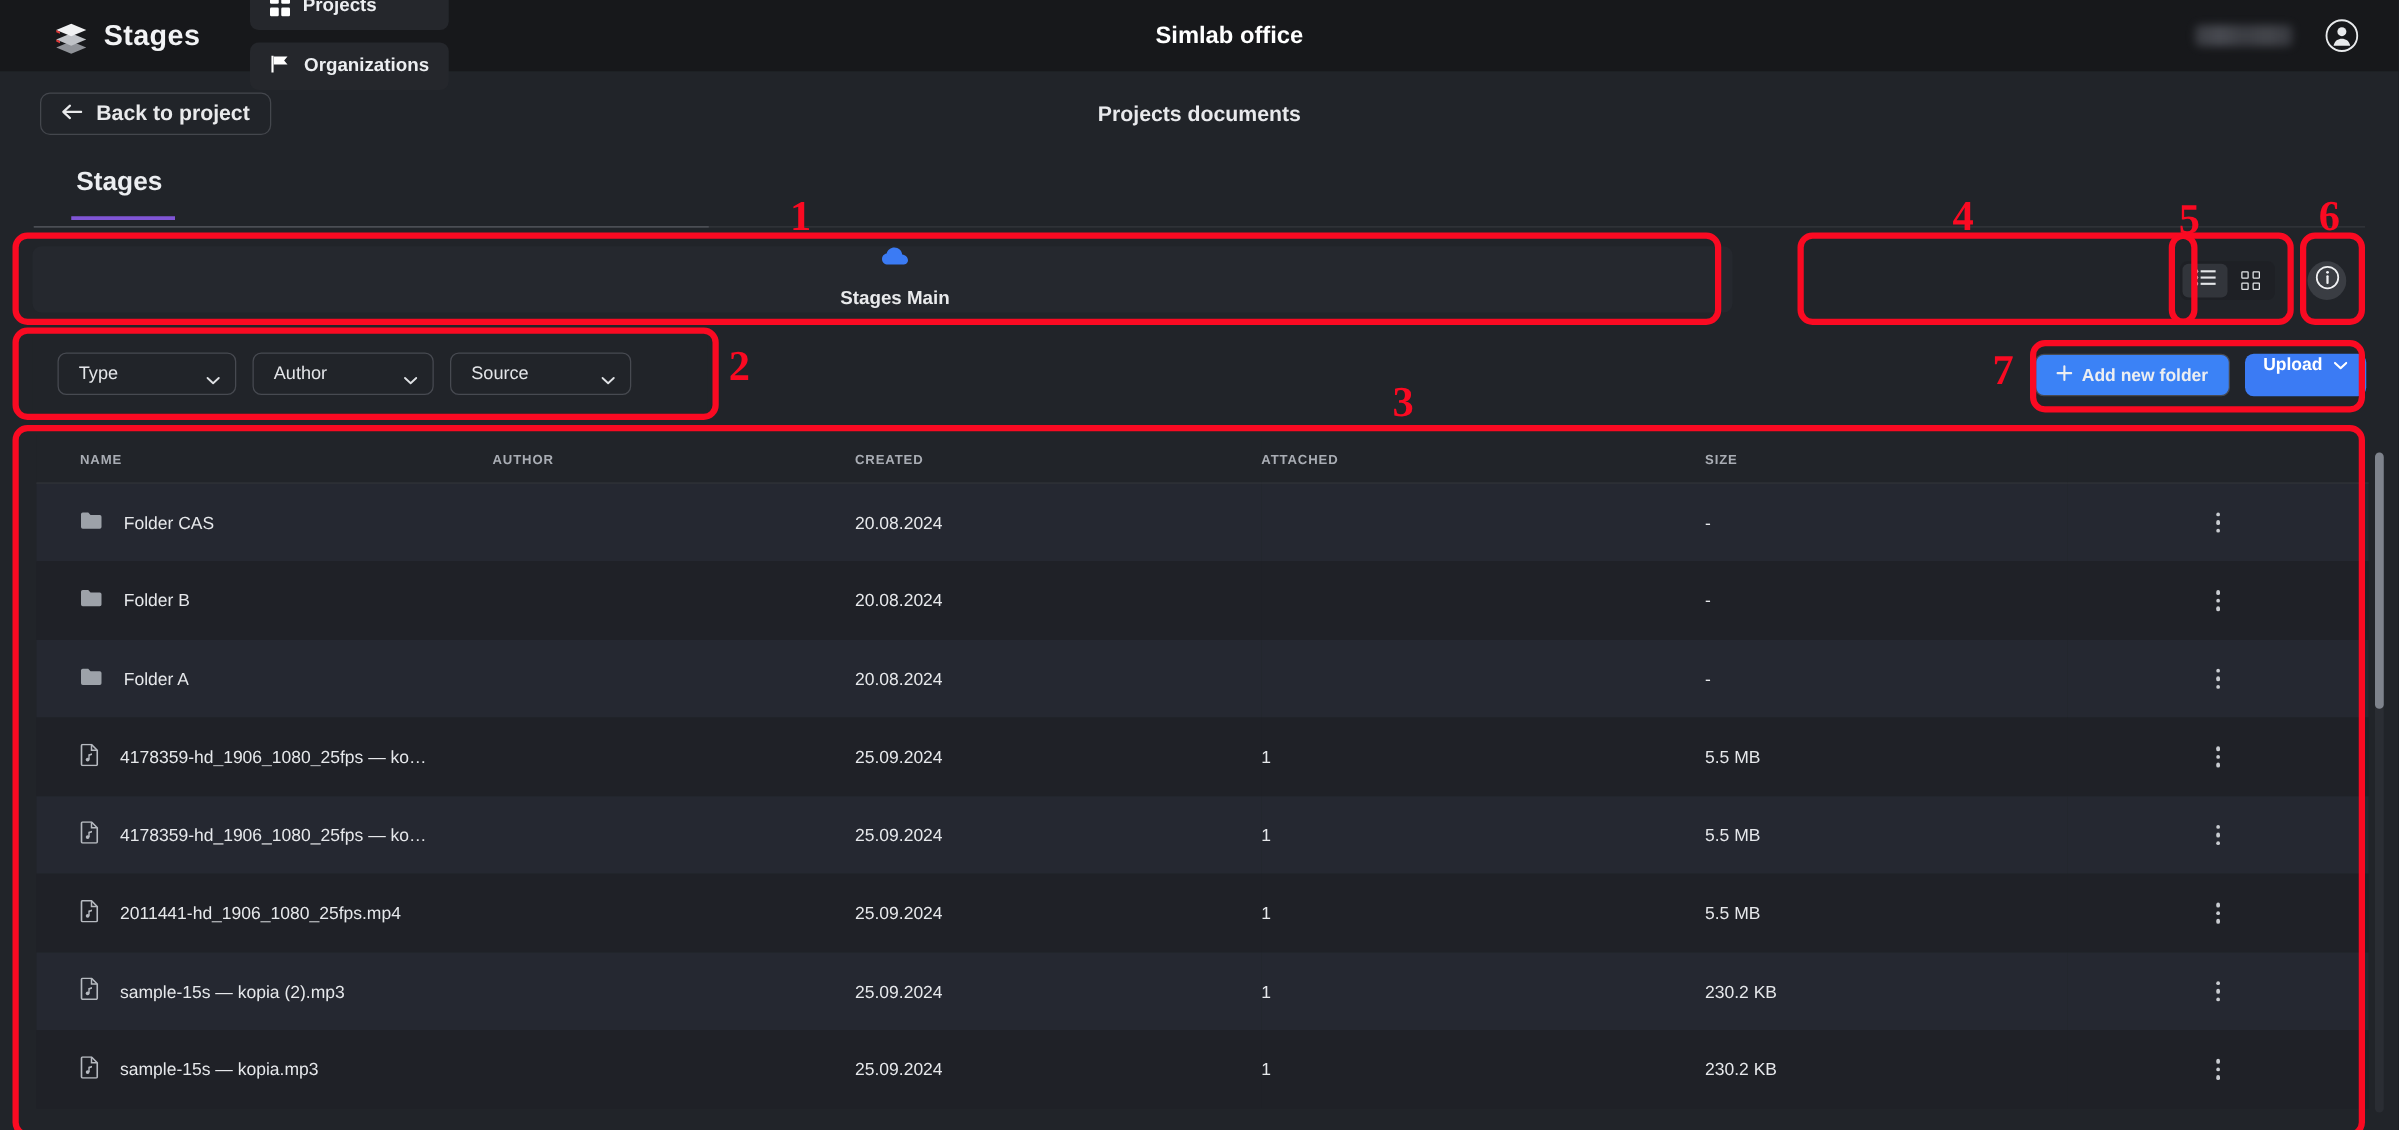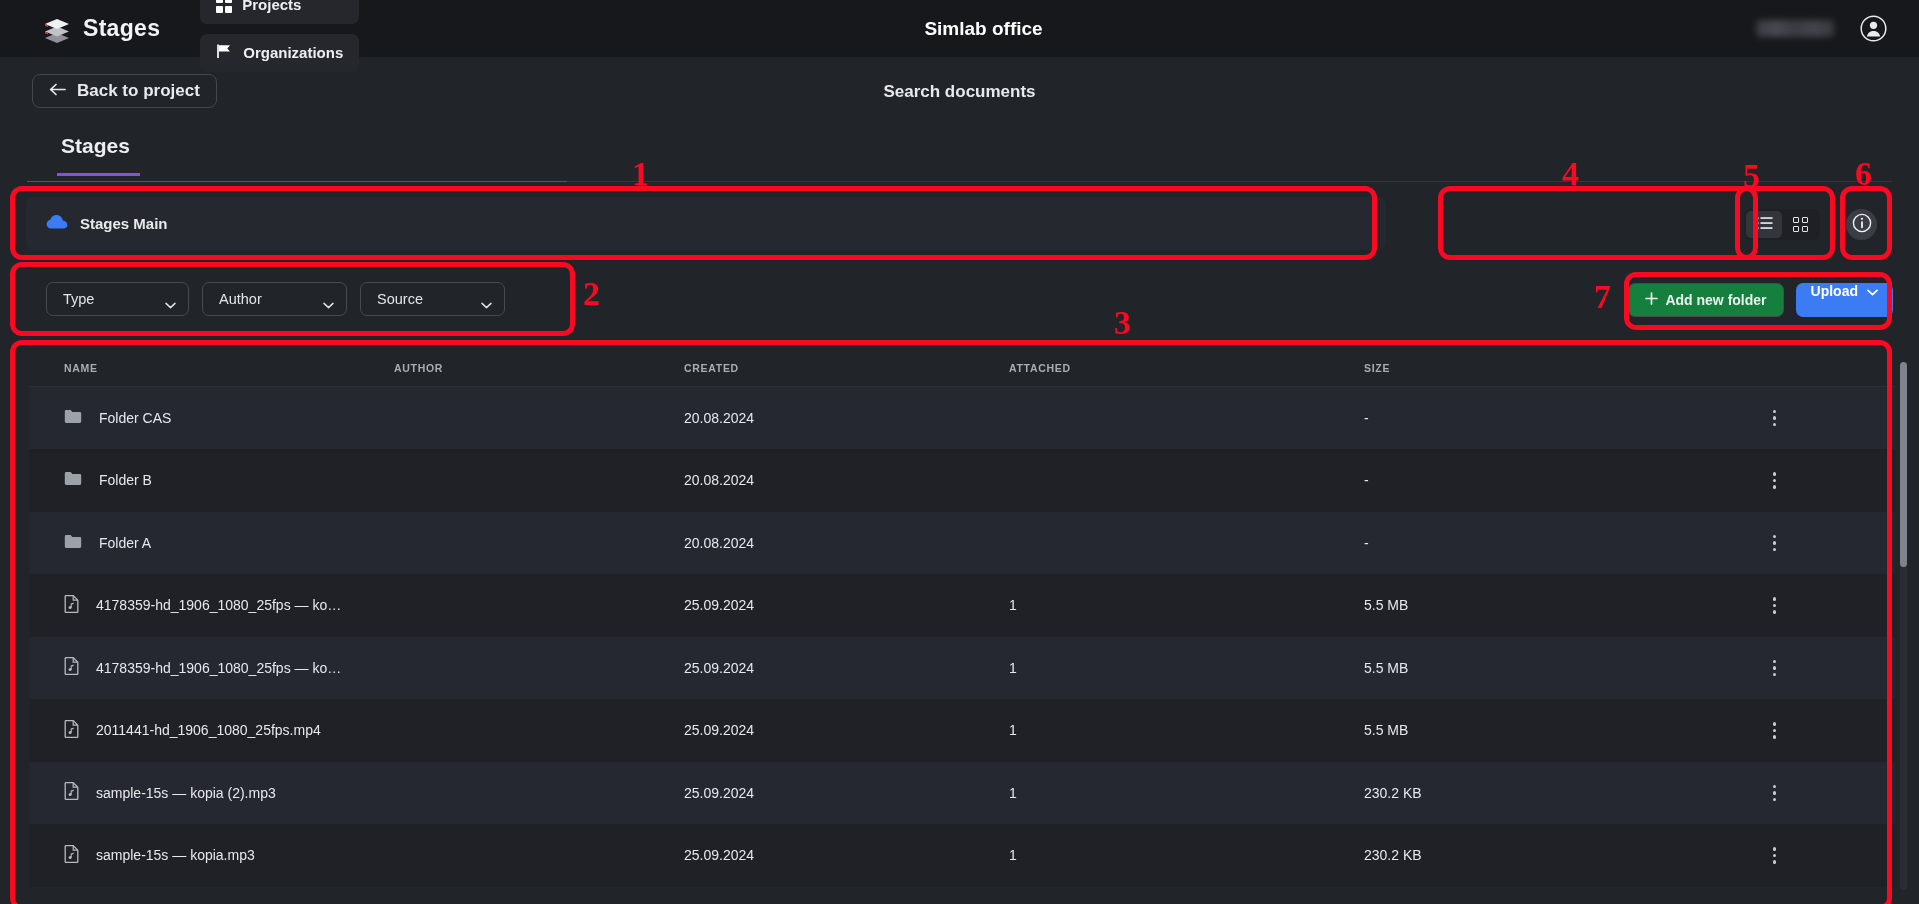--- a/index.html
+++ b/index.html
@@ -62,21 +62,21 @@
     font-size: 21px; font-weight: 700; color: #eceef1; padding-bottom: 12px;
   }
   .tab-underline { position: absolute; left: 57px; top: 39px; width: 83px; height: 3px; background: #8055d6; }
   .tab-rule { position: absolute; left: 27px; top: 47px; width: 1865px; height: 1px; background: #34373d; }
   .tab-rule-active { position: absolute; left: 27px; top: 47px; width: 540px; height: 1px; background: #55585f; }
 
   
   .crumbbar {
     position: absolute; left: 26px; top: 197px; width: 1360px; height: 53px;
     background: #25282e; border-radius: 7px;
-    display: flex; align-items: center; padding-left: 20px; gap: 12px;
+    display: flex; align-items: center; padding-left: 20px; gap: 12px; flex-direction: column;
   }
   .crumb-text { font-size: 15px; font-weight: 600; color: #e9eaec; }
 
   
   .searchwrap { position: absolute; left: 1456px; top: 197px; width: 300px; height: 53px; display: flex; align-items: center; }
   .searchbox {
     width: 208px; height: 31px; margin-left: 43px;
     border: 1px solid #4a4d54; border-radius: 16px;
     background: transparent; display: flex; align-items: center; padding: 0 10px 0 14px;
   }
@@ -120,21 +120,21 @@
   }
   .drop.w1 { width: 143px; }
   .drop.w2 { width: 145px; }
   .drop.w3 { width: 145px; }
   .chev { width: 11px; height: 7px; }
 
   
   .actions { position: absolute; right: 26px; top: 283px; display: flex; align-items: center; gap: 12px; }
   .btn-outline {
     height: 34px; padding: 0 16px; border: 1px solid #474a51; border-radius: 7px;
-    background: #15803d; color: #eceef1; font-size: 14px; font-weight: 700;
+    background: #3b82f6; color: #eceef1; font-size: 14px; font-weight: 700;
     display: flex; align-items: center; gap: 7px; cursor: pointer;
   }
   .btn-primary {
     height: 34px; padding: 0 15px; border: none; border-radius: 7px;
     background: #3b7bf4; color: #fff; font-size: 14px; font-weight: 700;
     display: flex; align-items: flex-start; gap: 9px; cursor: pointer;
   }
 
   
   .tablewrap { position: absolute; left: 29px; top: 348px; width: 1866px; height: 556px; overflow: hidden; }
@@ -231,21 +231,21 @@
   </div>
 
   <button class="backbtn">
     <span>
       <svg width="17" height="13" viewBox="0 0 17 13">
         <path d="M16,6.5 H2 M7,1.5 L1.6,6.5 L7,11.5" stroke="#e9eaec" stroke-width="1.7" fill="none" stroke-linecap="round" stroke-linejoin="round"></path>
       </svg>
     </span>
     <span>Back to project</span>
   </button>
-  <div class="docs-title">Search documents</div>
+  <div class="docs-title">Projects documents</div>
 
   <div class="tabrow">
     <div class="tab-label">Stages</div>
     <div class="tab-underline"></div>
     <div class="tab-rule"></div>
     <div class="tab-rule-active"></div>
   </div>
 
   <div class="crumbbar">
     <span>

